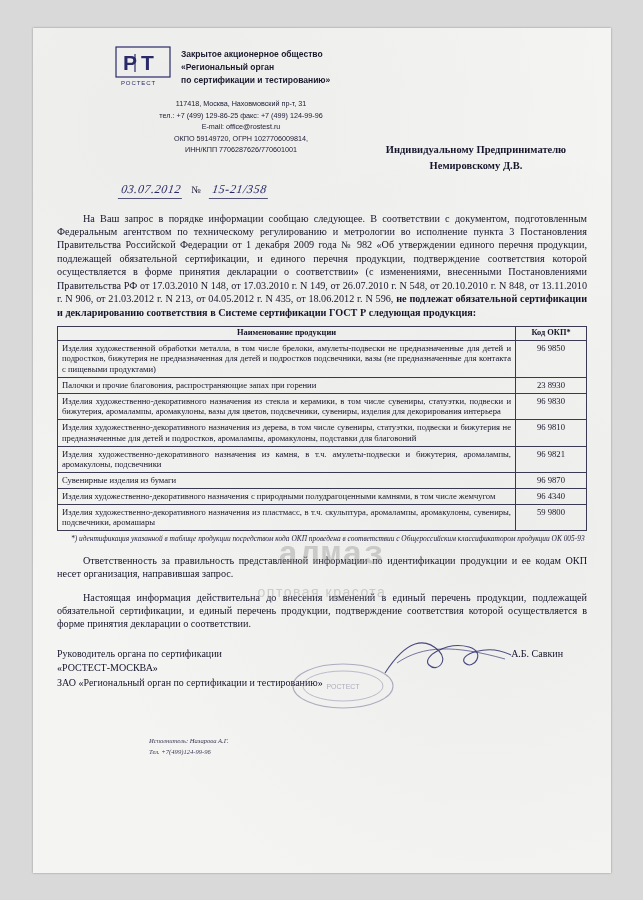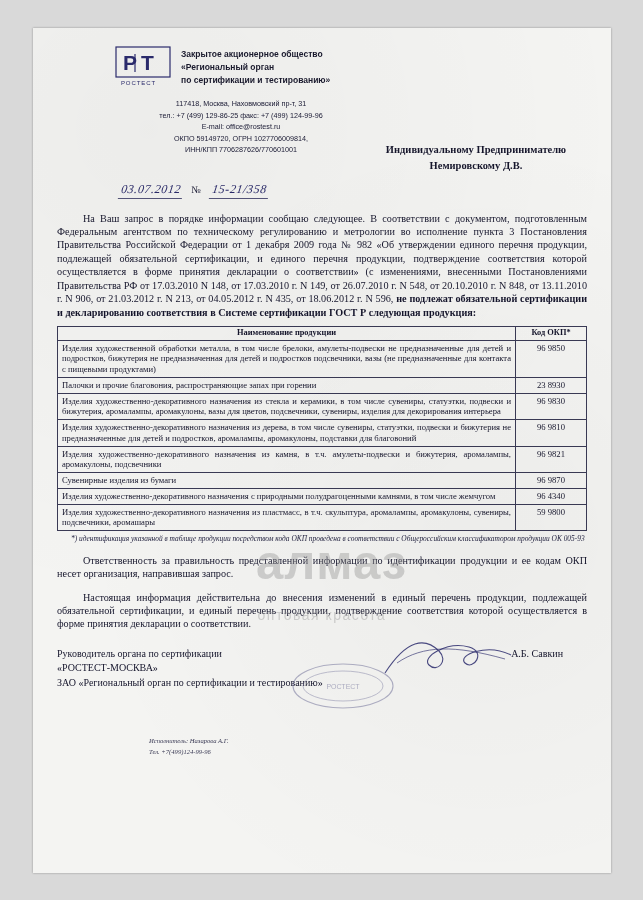--- a/index.html
+++ b/index.html
@@ -210,34 +210,34 @@
   .watermark {
     position: absolute;
     left: 0;
     top: 510px;
     width: 578px;
     text-align: center;
     pointer-events: none;
     z-index: 5;
   }
   .watermark .wm-main {
-    font-family: Liberation Sans, sans-serif;
-    font-size: 49px;
+    font-family: Liberation Mono, monospace;
+    font-size: 34px;
     font-weight: bold;
     color: rgba(150,150,150,0.42);
     letter-spacing: 1px;
     line-height: 1;
     margin-left: 19px;
   }
   .watermark .wm-sub {
     font-family: "Liberation Sans", sans-serif;
     font-size: 14px;
     color: rgba(150,150,150,0.42);
     letter-spacing: 1.5px;
-    margin-top: 20px;
+    margin-top: 12px;
   }
 </style>
 </head>
 <body>
 
 <div class="page">
   <div class="sheet">
     <div class="inner">
 
       <div class="header">

